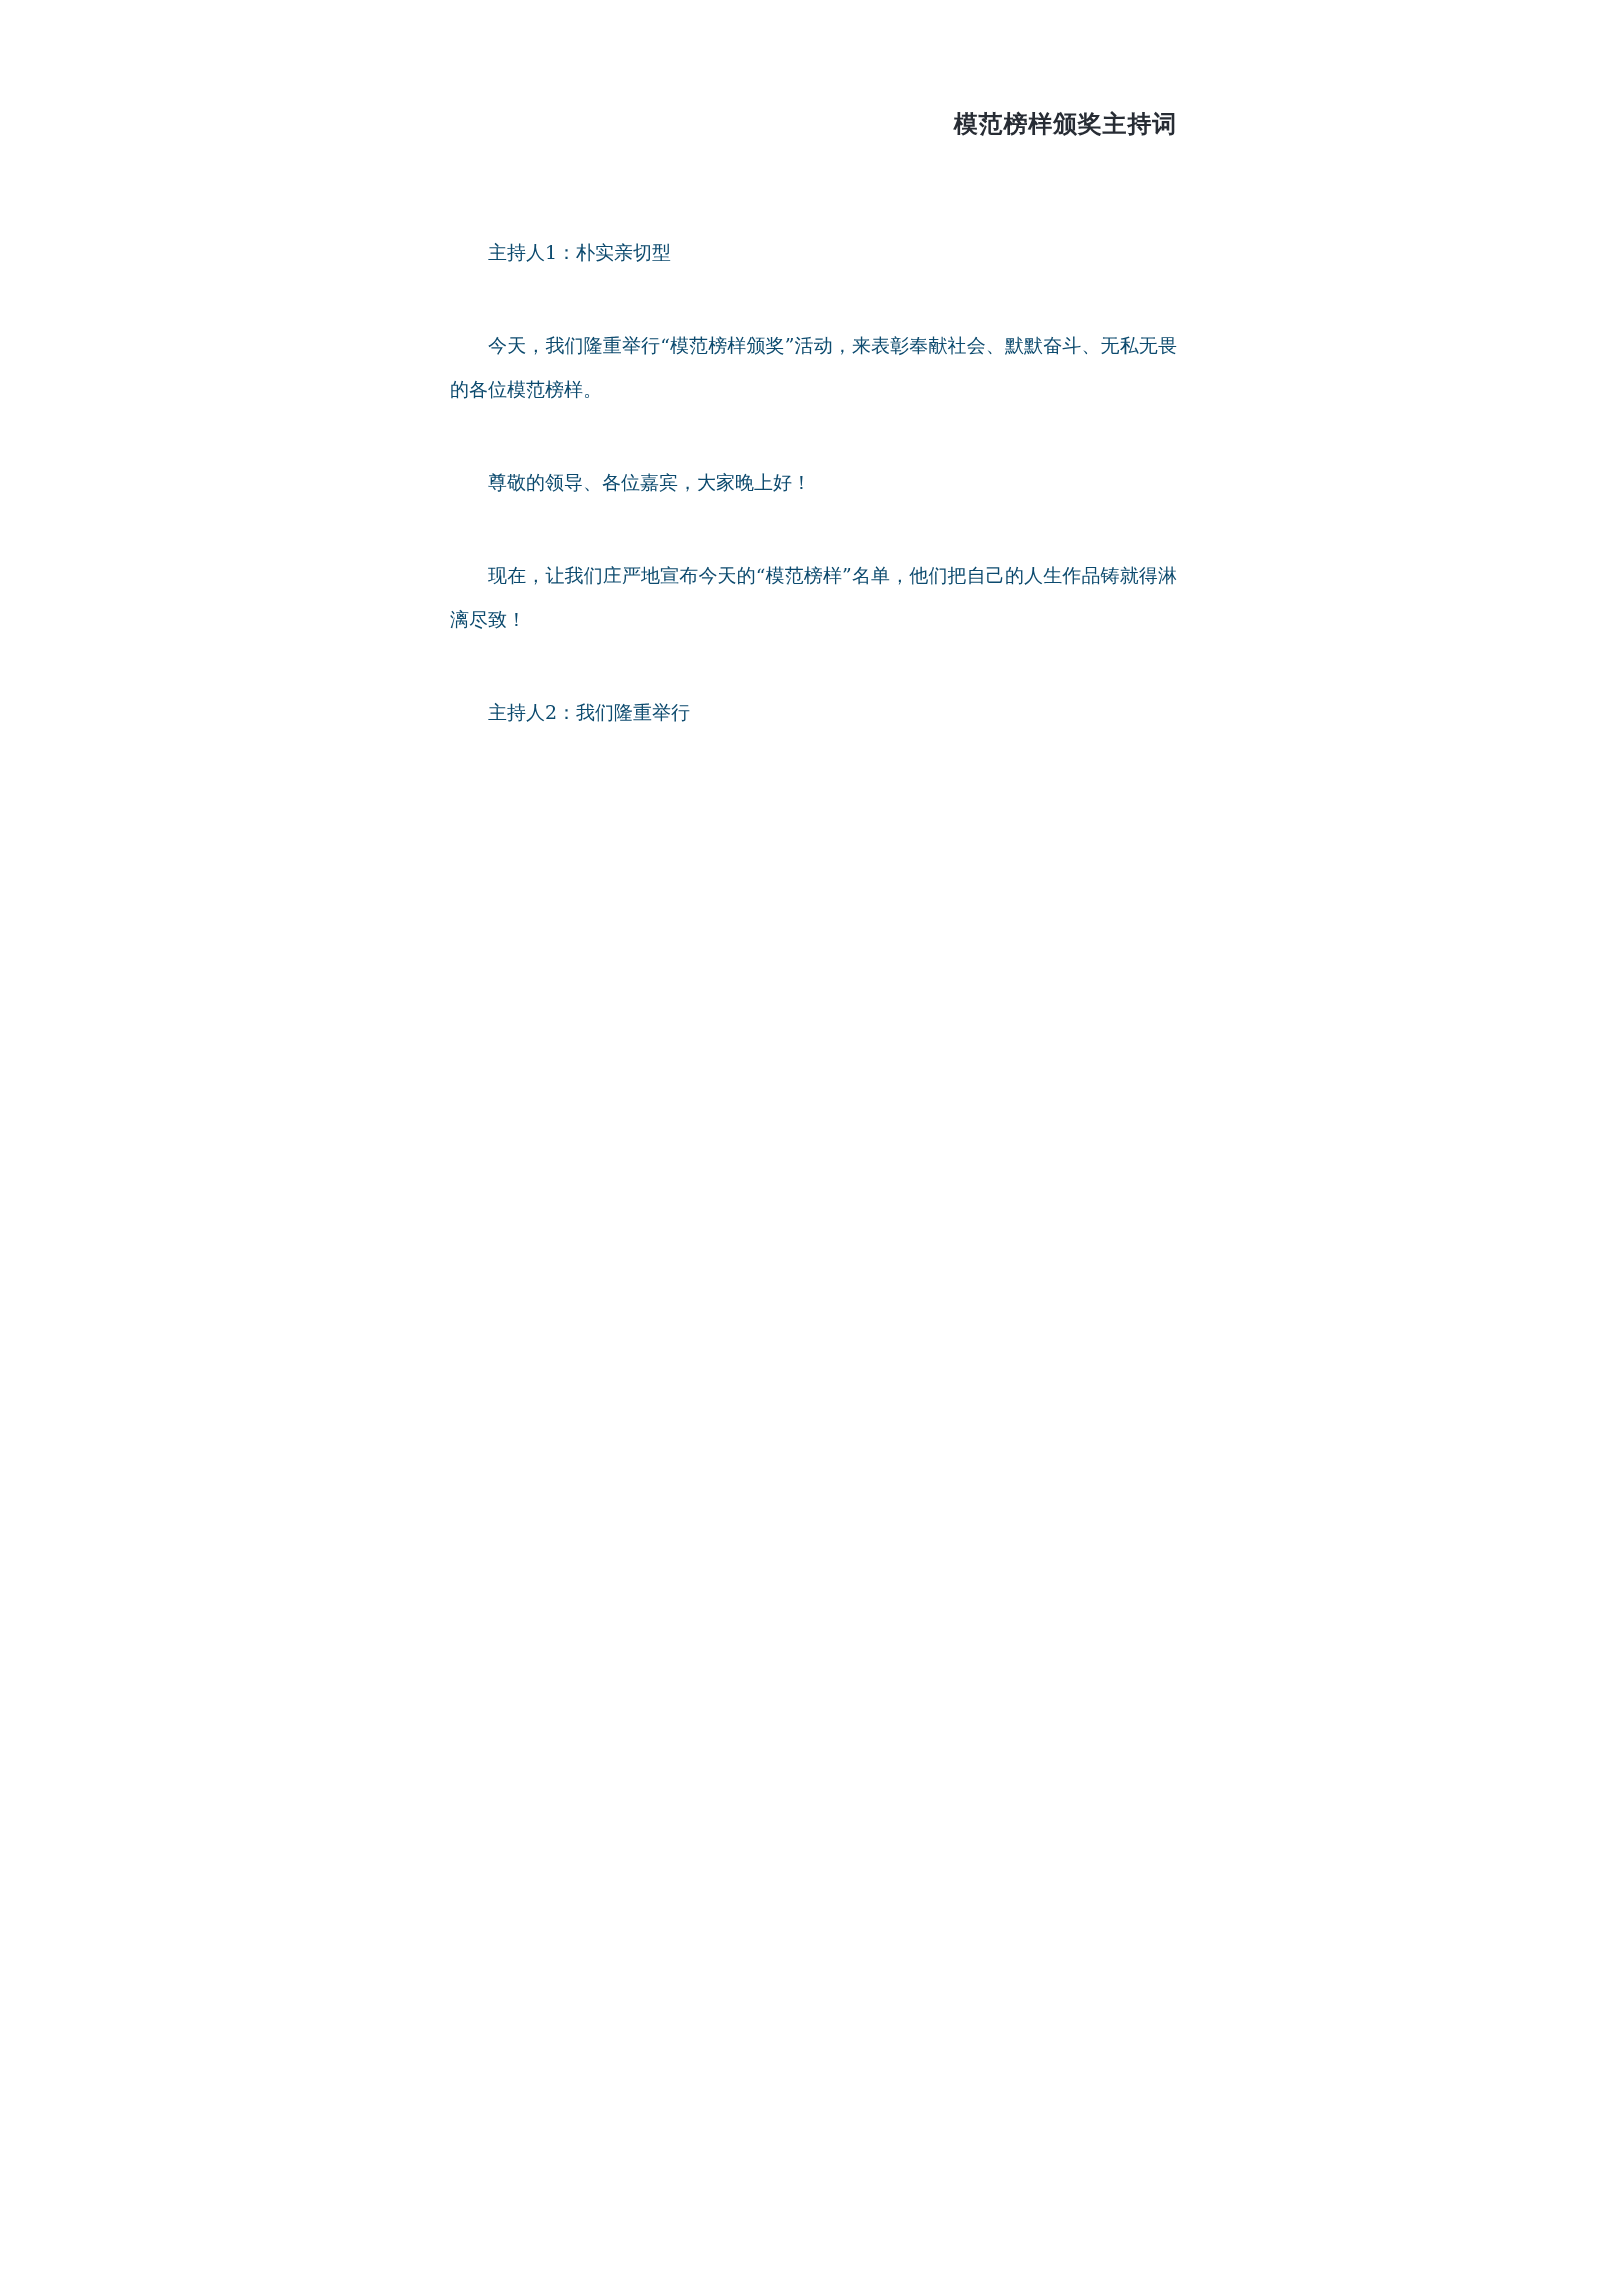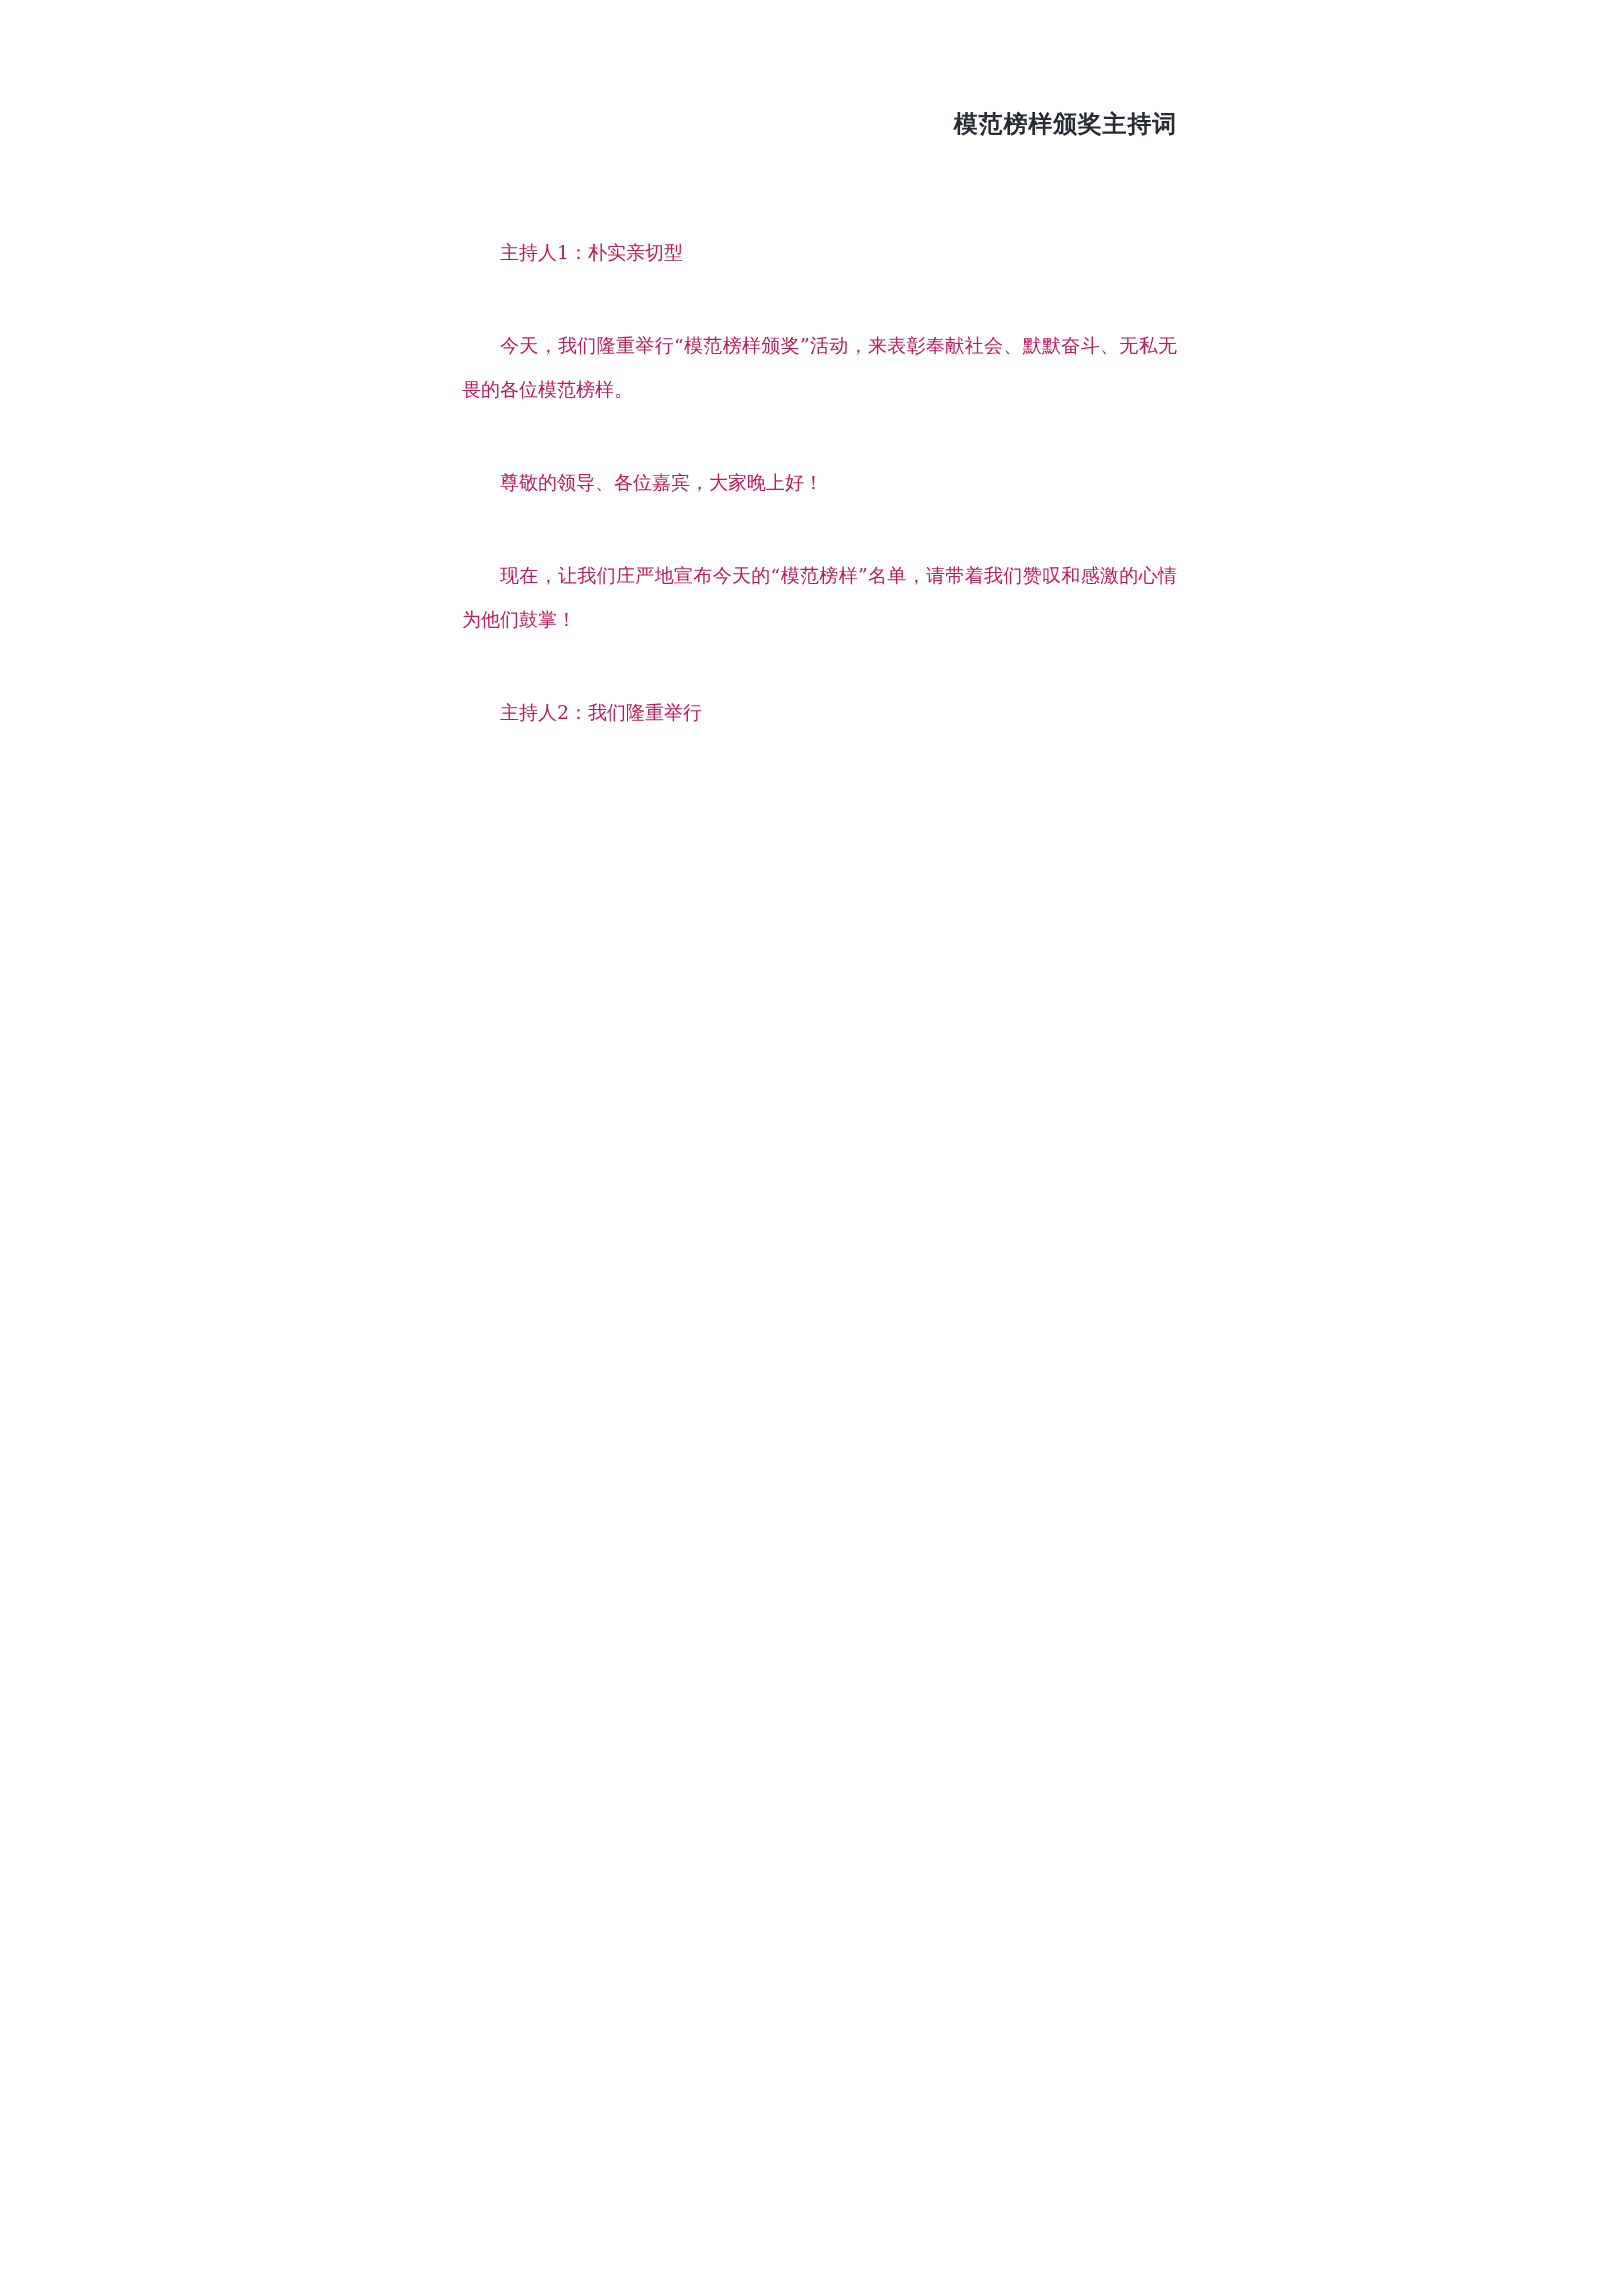--- a/index.html
+++ b/index.html
@@ -30,22 +30,22 @@
     color: #272c34;
     margin: 25px 0 0 0;
     line-height: 1.5;
   }
   .body-block {
     margin-top: 88px;
   }
   p.para {
     font-size: 19px;
     line-height: 2.32;
-    color: #be185d;
-    margin: 0 0 49px 16px;
+    color: #0c4a6e;
+    margin: 0 0 49px 4px;
     text-align: justify;
     text-justify: inter-ideograph;
     text-indent: 2em;
   }
   p.para:last-child {
     margin-bottom: 0;
   }
   .gap-lg {
     margin-bottom: 101px;
   }
@@ -62,19 +62,19 @@
 
   <div class="body-block">
 
     <p class="para gap-lg">主持人1：朴实亲切型</p>
 
     <p class="para gap-lg">今天，我们隆重举行“模范榜样颁奖”活动，来表彰奉献社会、默默奋斗、无私无畏的各位模范榜样。</p>
 
     <p class="para gap-lg">尊敬的领导、各位嘉宾，大家晚上好！</p>
 
 
-    <p class="para gap-xl">现在，让我们庄严地宣布今天的“模范榜样”名单，请带着我们赞叹和感激的心情为他们鼓掌！</p>
+    <p class="para gap-xl">现在，让我们庄严地宣布今天的“模范榜样”名单，他们把自己的人生作品铸就得淋漓尽致！</p>
 
     <p class="para">主持人2：我们隆重举行</p>
 
   </div>
 </div>
 
 
 </body></html>

